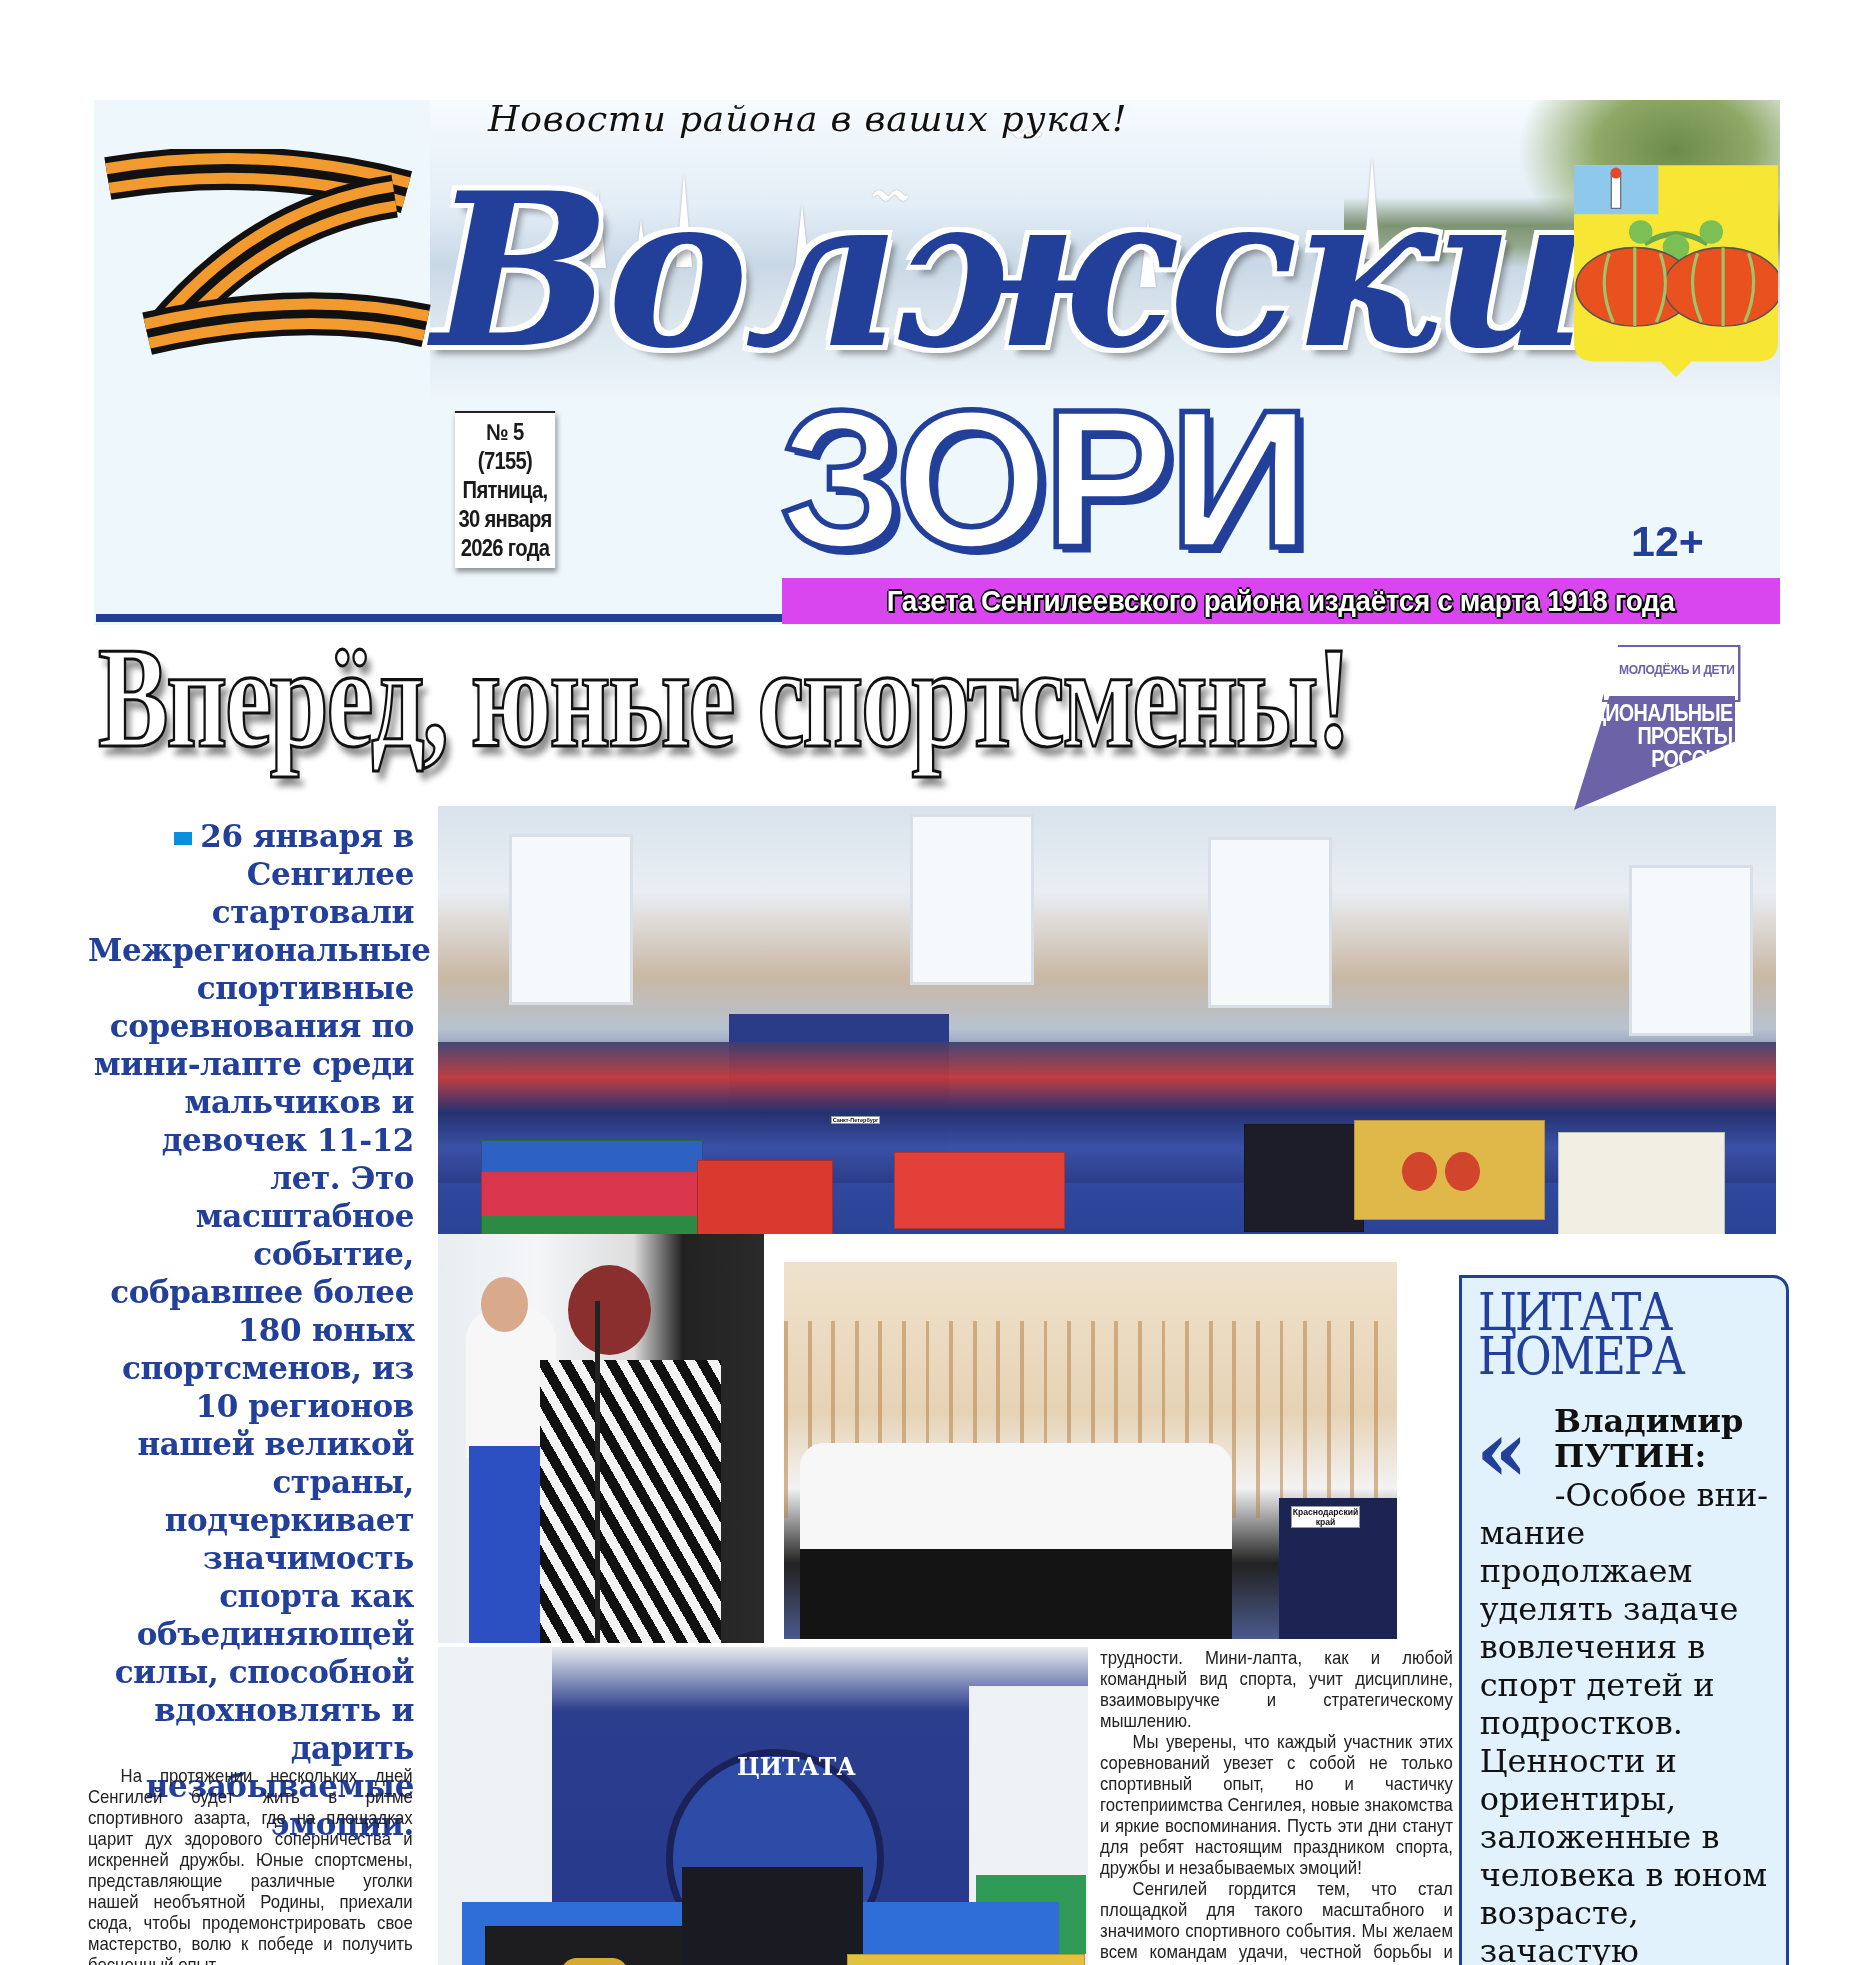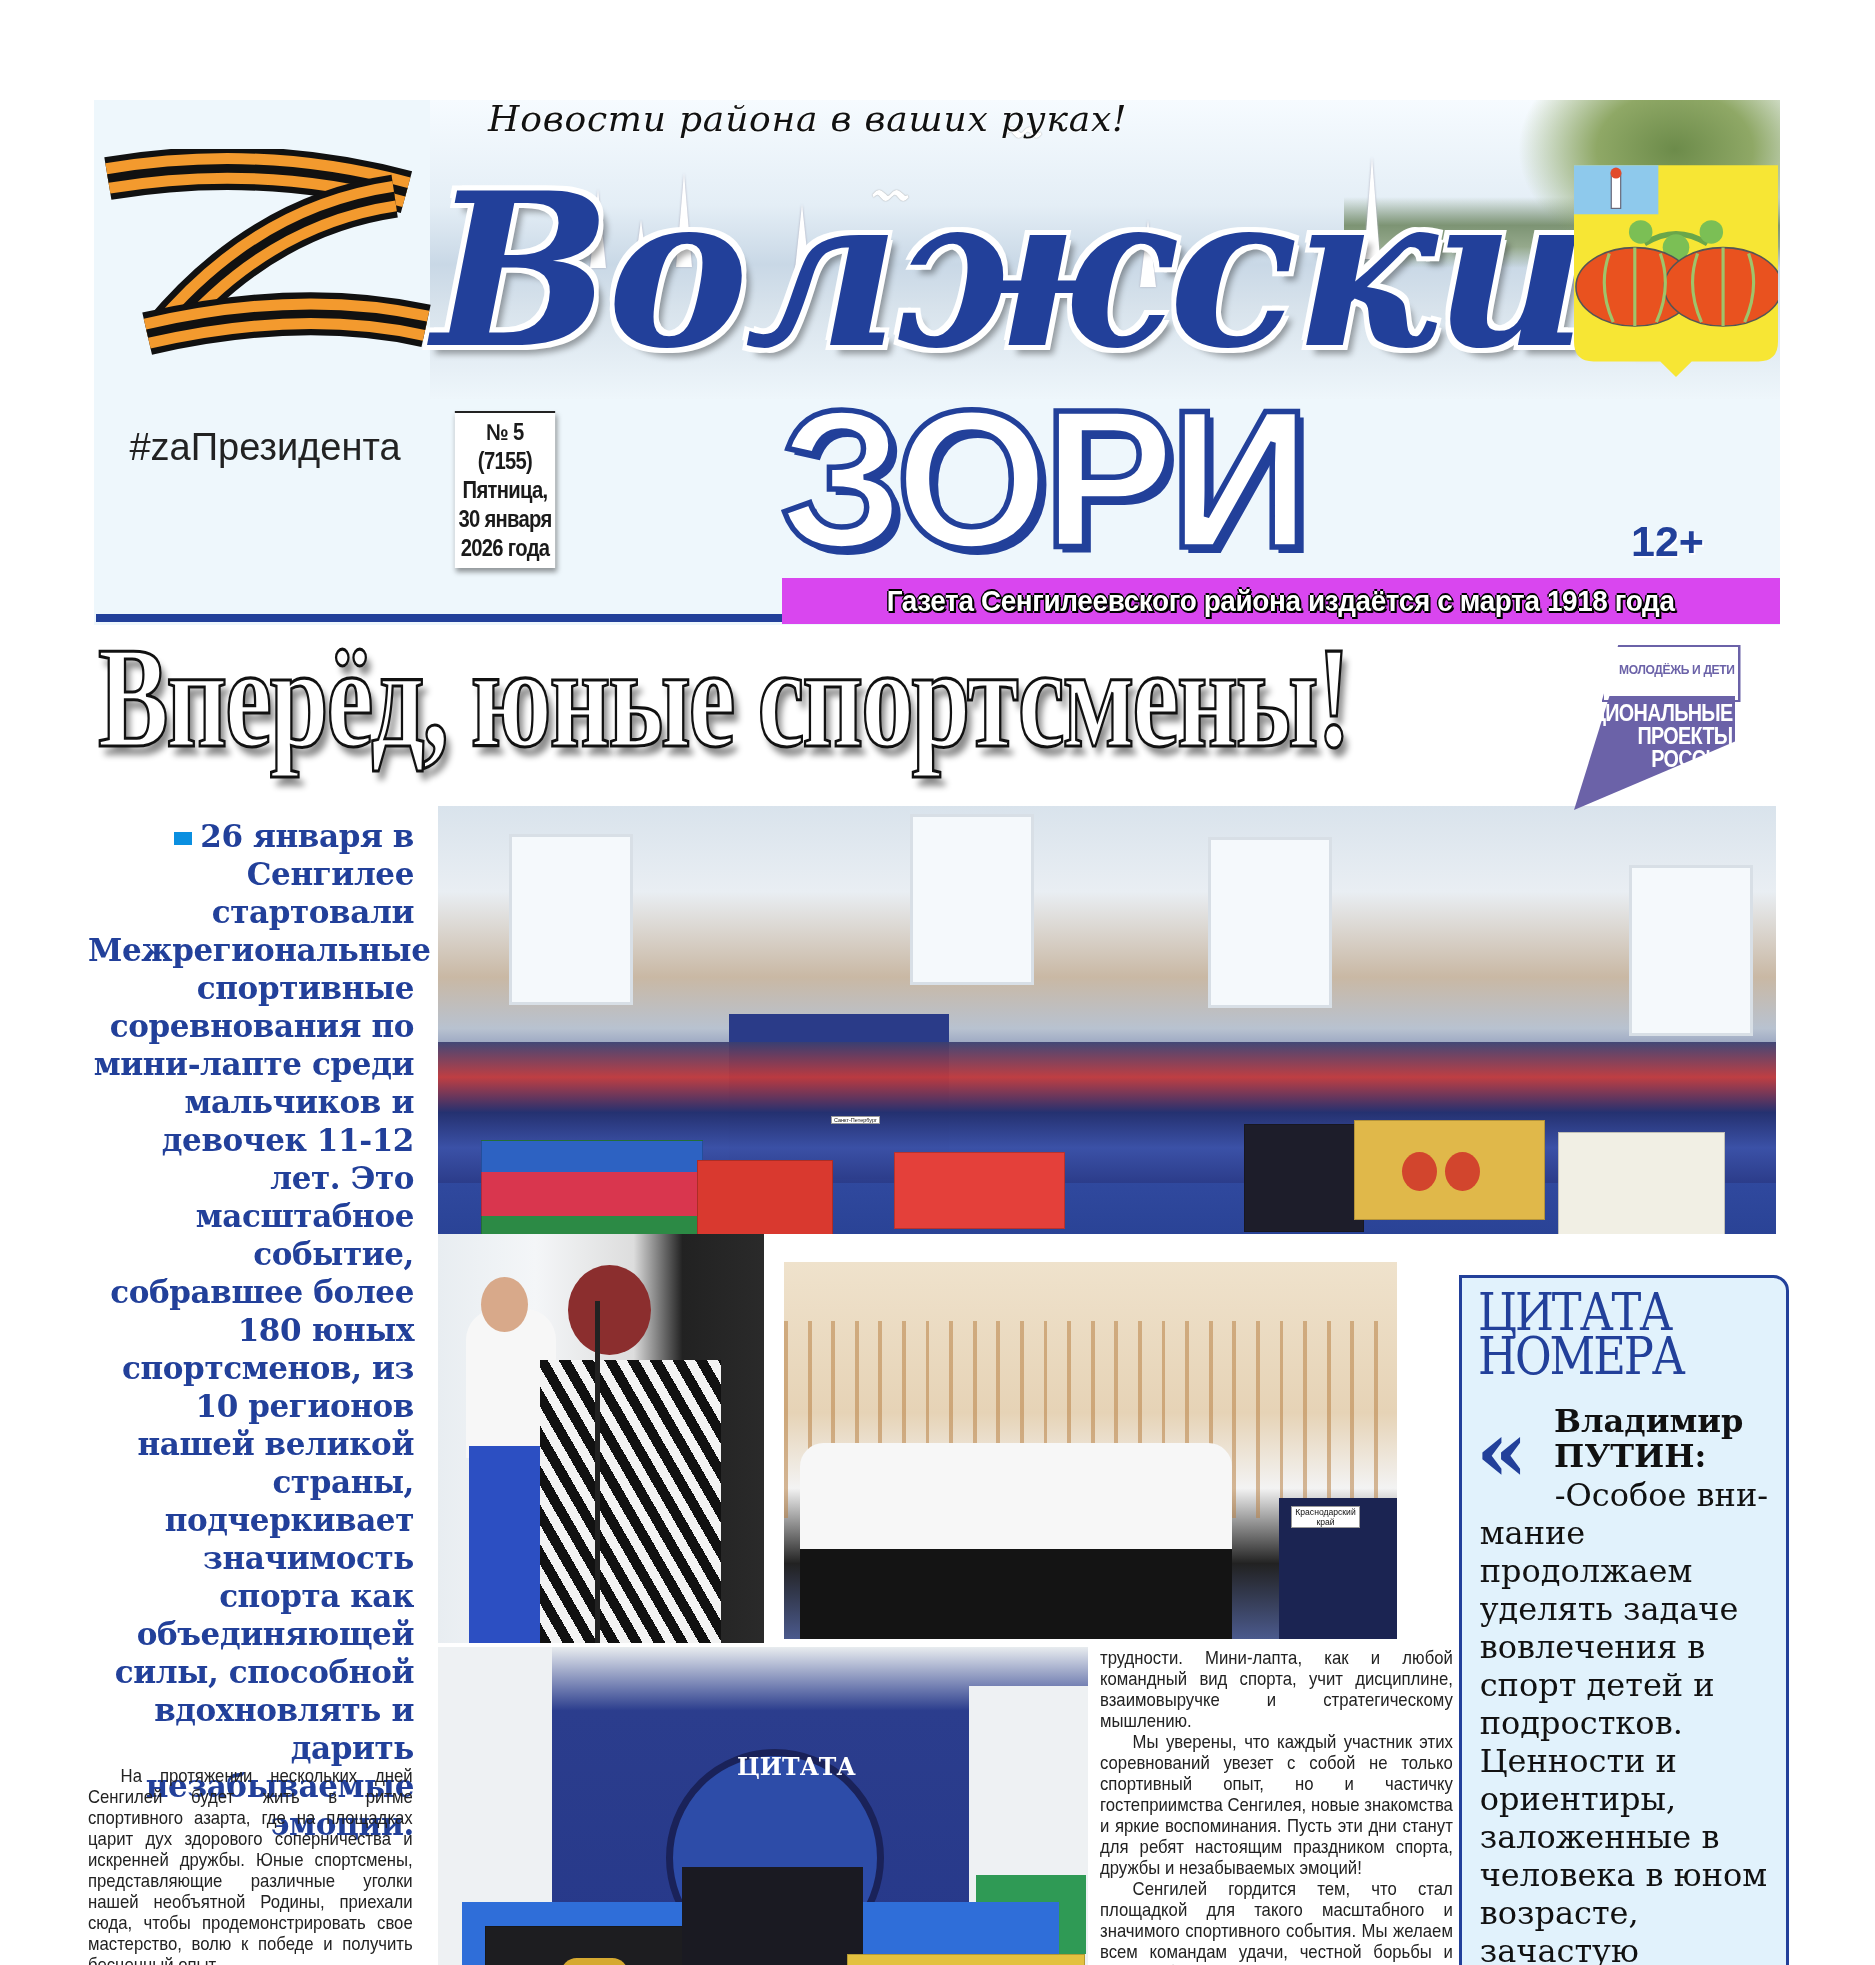--- a/index.html
+++ b/index.html
@@ -43,21 +43,21 @@
   .ph-main{left:438px;top:806px;width:1338px;height:428px;
     background:
       linear-gradient(180deg,rgba(0,0,0,0) 0%,rgba(0,0,0,0) 52%,rgba(40,40,90,.0) 52%),
       linear-gradient(180deg,#d9e3ec 0%,#e9eef3 20%,#c9b8a4 40%,#b8c2d0 52%,#2d3f8c 70%,#314aa0 85%,#2a4396 100%);}
   .win{background:#f5f9fc;border:3.9px solid #d8dfe6;}
   .crowd{background:linear-gradient(180deg,#3a3f70 0%,#c73a3a 25%,#24306e 50%,#3c52a8 75%,#2b3b88 100%);opacity:.92;}
   .flag{border:0.8px solid rgba(0,0,0,.2);}
   .ph-speaker{left:438px;top:1234px;width:326px;height:409px;background:linear-gradient(90deg,#e8edf1 0%,#f4f6f8 30%,#ddd 60%,#222 75%,#2a2a2a 100%);}
   .ph-ref{left:784px;top:1262px;width:613px;height:377px;background:linear-gradient(180deg,#efe2cc 0%,#e6d3b6 40%,#f3f3f3 60%,#222 80%,#4b5a8d 100%);}
   .ph-flags{left:438px;top:1647px;width:650px;height:531px;background:linear-gradient(180deg,#e8ecef 0%,#2b3d8d 12%,#27398a 55%,#3650a6 85%,#3c5dbb 100%);}
-  .ph-label{position:absolute;background:#fff;color:#111;font-weight:normal;text-align:center;border:0.8px solid #999;}
+  .ph-label{position:absolute;background:#fff;color:#111;font-weight:bold;text-align:center;border:0.8px solid #999;}
   
   .lead{left:88px;top:817px;width:326px;font-family:"DejaVu Serif",serif;font-weight:bold;font-size:31px;line-height:38px;color:#22409a;letter-spacing:-0.4px;text-align:right;}
   .lead .sq{display:inline-block;width:18px;height:13.4px;background:#0a8fe0;margin-right:7.9px;vertical-align:middle;}
   .body{font-family:"Liberation Sans",sans-serif;font-size:19px;line-height:21px;color:#222;text-align:justify;transform:scaleX(.88);transform-origin:left top;}
   .body p{margin:0;text-indent:37px;}
   .col1{left:88px;top:1765px;width:369px;}
   .col2{left:1100px;top:1647px;width:401px;}
   
   .quote{left:1459px;top:1275px;width:330px;height:847px;background:#e1f2fc;border:3.1px solid #22409a;border-radius:0 15.7px 15.7px 15.7px;box-sizing:border-box;padding:11.8px 15.7px 0 15.7px;}
   .quote-head{font-family:"DejaVu Serif",serif;font-size:52px;line-height:44px;color:#22409a;letter-spacing:-2.4px;transform:scaleX(.86);transform-origin:left top;white-space:nowrap;}
@@ -99,21 +99,20 @@
     <path d="M760 120 Q420 170 170 470" stroke="#111" stroke-width="110"></path>
     <path d="M760 120 Q420 170 170 470" stroke="#f39a2e" stroke-width="78"></path>
     <path d="M760 120 Q420 170 170 470" stroke="#111" stroke-width="22"></path>
     <path d="M130 470 Q520 380 840 450" stroke="#111" stroke-width="110"></path>
     <path d="M130 470 Q520 380 840 450" stroke="#f39a2e" stroke-width="78"></path>
     <path d="M130 470 Q520 380 840 450" stroke="#111" stroke-width="22"></path>
   </g>
 </svg>
 
 <div class="abs hashtags">
-  <div>#zaПрезидента</div>
 </div>
 
 <div class="abs issue-box">
   <div>№ 5</div>
   <div>(7155)</div>
   <div>Пятница,</div>
   <div>30 января</div>
   <div>2026 года</div>
 </div>
 

